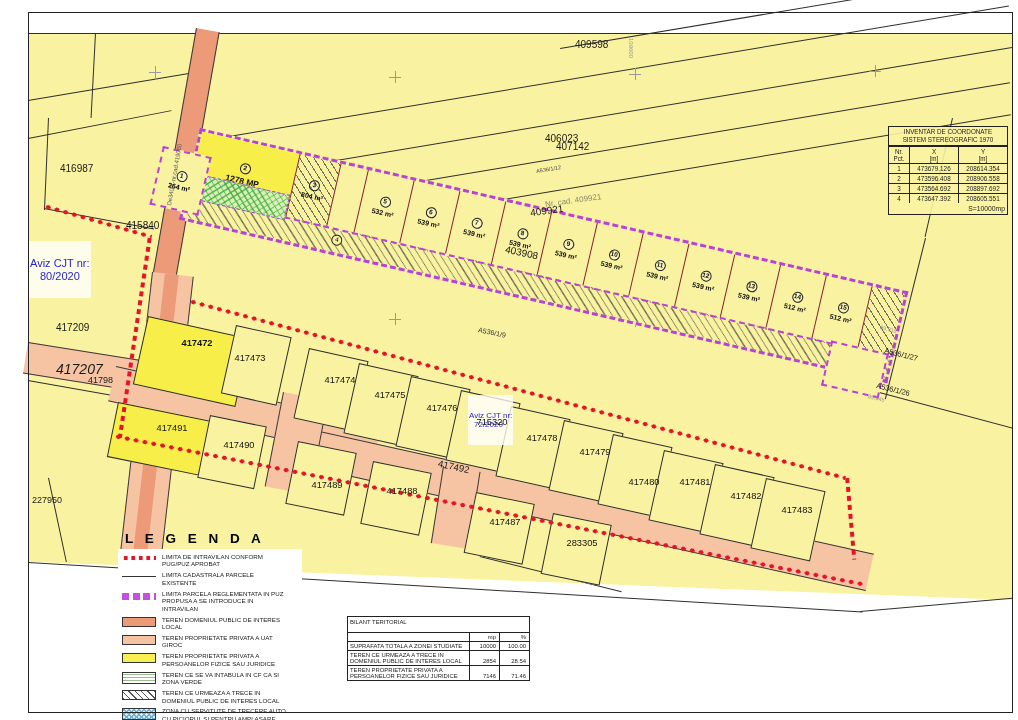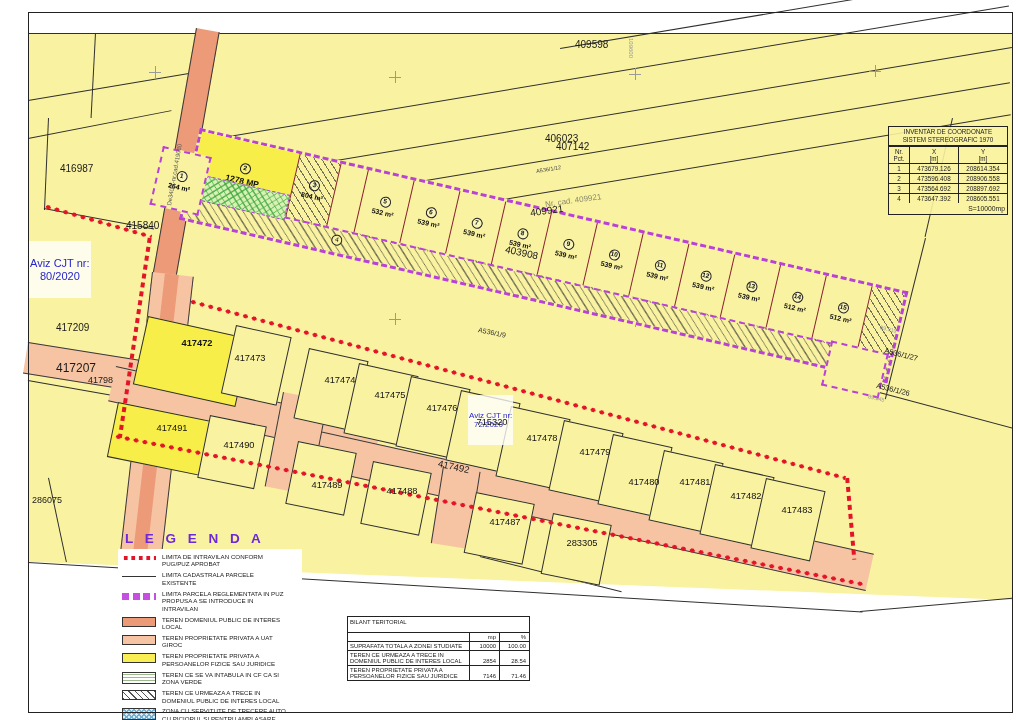--- a/index.html
+++ b/index.html
@@ -49,21 +49,21 @@
   #coords{position:absolute;left:888px;top:126px;width:118px;background:rgba(250,243,161,.9);
           border:1px solid #222;font-size:6.3px;color:#222;z-index:8;}
   .ct-title{text-align:center;border-bottom:1px solid #222;padding:1px 0;line-height:1.25;}
   .ct-row{display:flex;border-top:1px solid #222;}
   .ct-row:first-child{border-top:none;}
   .ct-c1{flex:0 0 20px;border-right:1px solid #222;text-align:center;padding:1px 0;}
   .ct-c2{flex:1;border-right:1px solid #222;text-align:center;padding:1px 0;}
   .ct-c3{flex:1;text-align:center;padding:1px 0;}
   .ct-footer{text-align:right;padding:2px 2px;font-size:6.8px;}
   #legend-title{position:absolute;left:125px;top:531px;font-size:13.5px;font-weight:bold;
-                letter-spacing:4px;color:#6d28d9;z-index:14;}
+                letter-spacing:4px;color:#000000;z-index:14;}
   #legend-box{position:absolute;left:118px;top:549px;width:176px;background:#fff;padding:4px 4px;
               display:flex;flex-direction:column;gap:3.5px;z-index:14;}
   .lg-row{display:flex;gap:6px;align-items:flex-start;}
   .lg-sw{flex:0 0 34px;height:10px;border:1px solid #333;box-sizing:border-box;margin-top:1px;}
   .sw-dots{border:none;height:8px;background-image:radial-gradient(#e41428 2.2px,transparent 2.3px);background-size:7.5px 8px;}
   .sw-line{border:none;height:1px;background:#333;margin-top:5px;}
   .sw-dash{border:none;height:7px;margin-top:3px;background-image:repeating-linear-gradient(90deg,#c44fe0 0 7px,transparent 7px 10.5px);}
   .sw-pub{background:#ec9a78;}
   .sw-priv{background:#f6c4a2;}
   .sw-yel{background:#f9ef55;}
@@ -239,23 +239,23 @@
     <div class="lbl" style="left:505px;top:247px;font-size: 10px;transform:rotate(12deg);">403908</div>
     <div class="lbl" style="left:478px;top:329px;font-size:7px;color:#333;transform:rotate(12deg);">A536/1/9</div>
     <div class="lbl" style="left:884px;top:350px;font-size:7.5px;transform:rotate(14deg);">A536/1/27</div>
     <div class="lbl" style="left:876px;top:385px;font-size:7.5px;transform:rotate(14deg);">A536/1/26</div>
     <div class="lbl" style="left:880px;top:326px;font-size:5.5px;color:#999;transform:rotate(14deg);">89.919</div>
     <div class="lbl" style="left:868px;top:395px;font-size:5.5px;color:#999;transform:rotate(14deg);">89.845</div>
 
     <div class="lbl" style="left:60px;top:163px;font-size:10px;">416987</div>
     <div class="lbl" style="left:126px;top:220px;font-size:10px;">415840</div>
     <div class="lbl" style="left:56px;top:280px;font-size:10px;margin-top:42px;">417209</div>
-    <div class="lbl" style="left:56px;top:361px;font-size:12px;">417207</div>
+    <div class="lbl" style="left:56px;top:361px;font-size:14px;font-style:italic;">417207</div>
     <div class="lbl" style="left:88px;top:375px;font-size:9px;">41798</div>
-    <div class="lbl" style="left:32px;top:495px;font-size:9px;">286075</div>
+    <div class="lbl" style="left:32px;top:495px;font-size:9px;">227950</div>
     <div class="lbl" style="left:166px;top:205px;font-size:6px;color:#555;transform:rotate(-80deg);transform-origin:0 0;">De340/1-nr.cad.419080</div>
 
     <div class="lbl bluetext" style="left:29px;top:241px;font-size:11px;">
       <div>Aviz CJT nr:</div>
       <div style="padding-left:10px;">80/2020</div>
     </div>
     <div class="lbl bluetext" style="left:468px;top:395px;font-size:8px;">
       <div>Aviz CJT nr:</div>
       <div style="padding-left:5px;">72/2020</div>
     </div>

